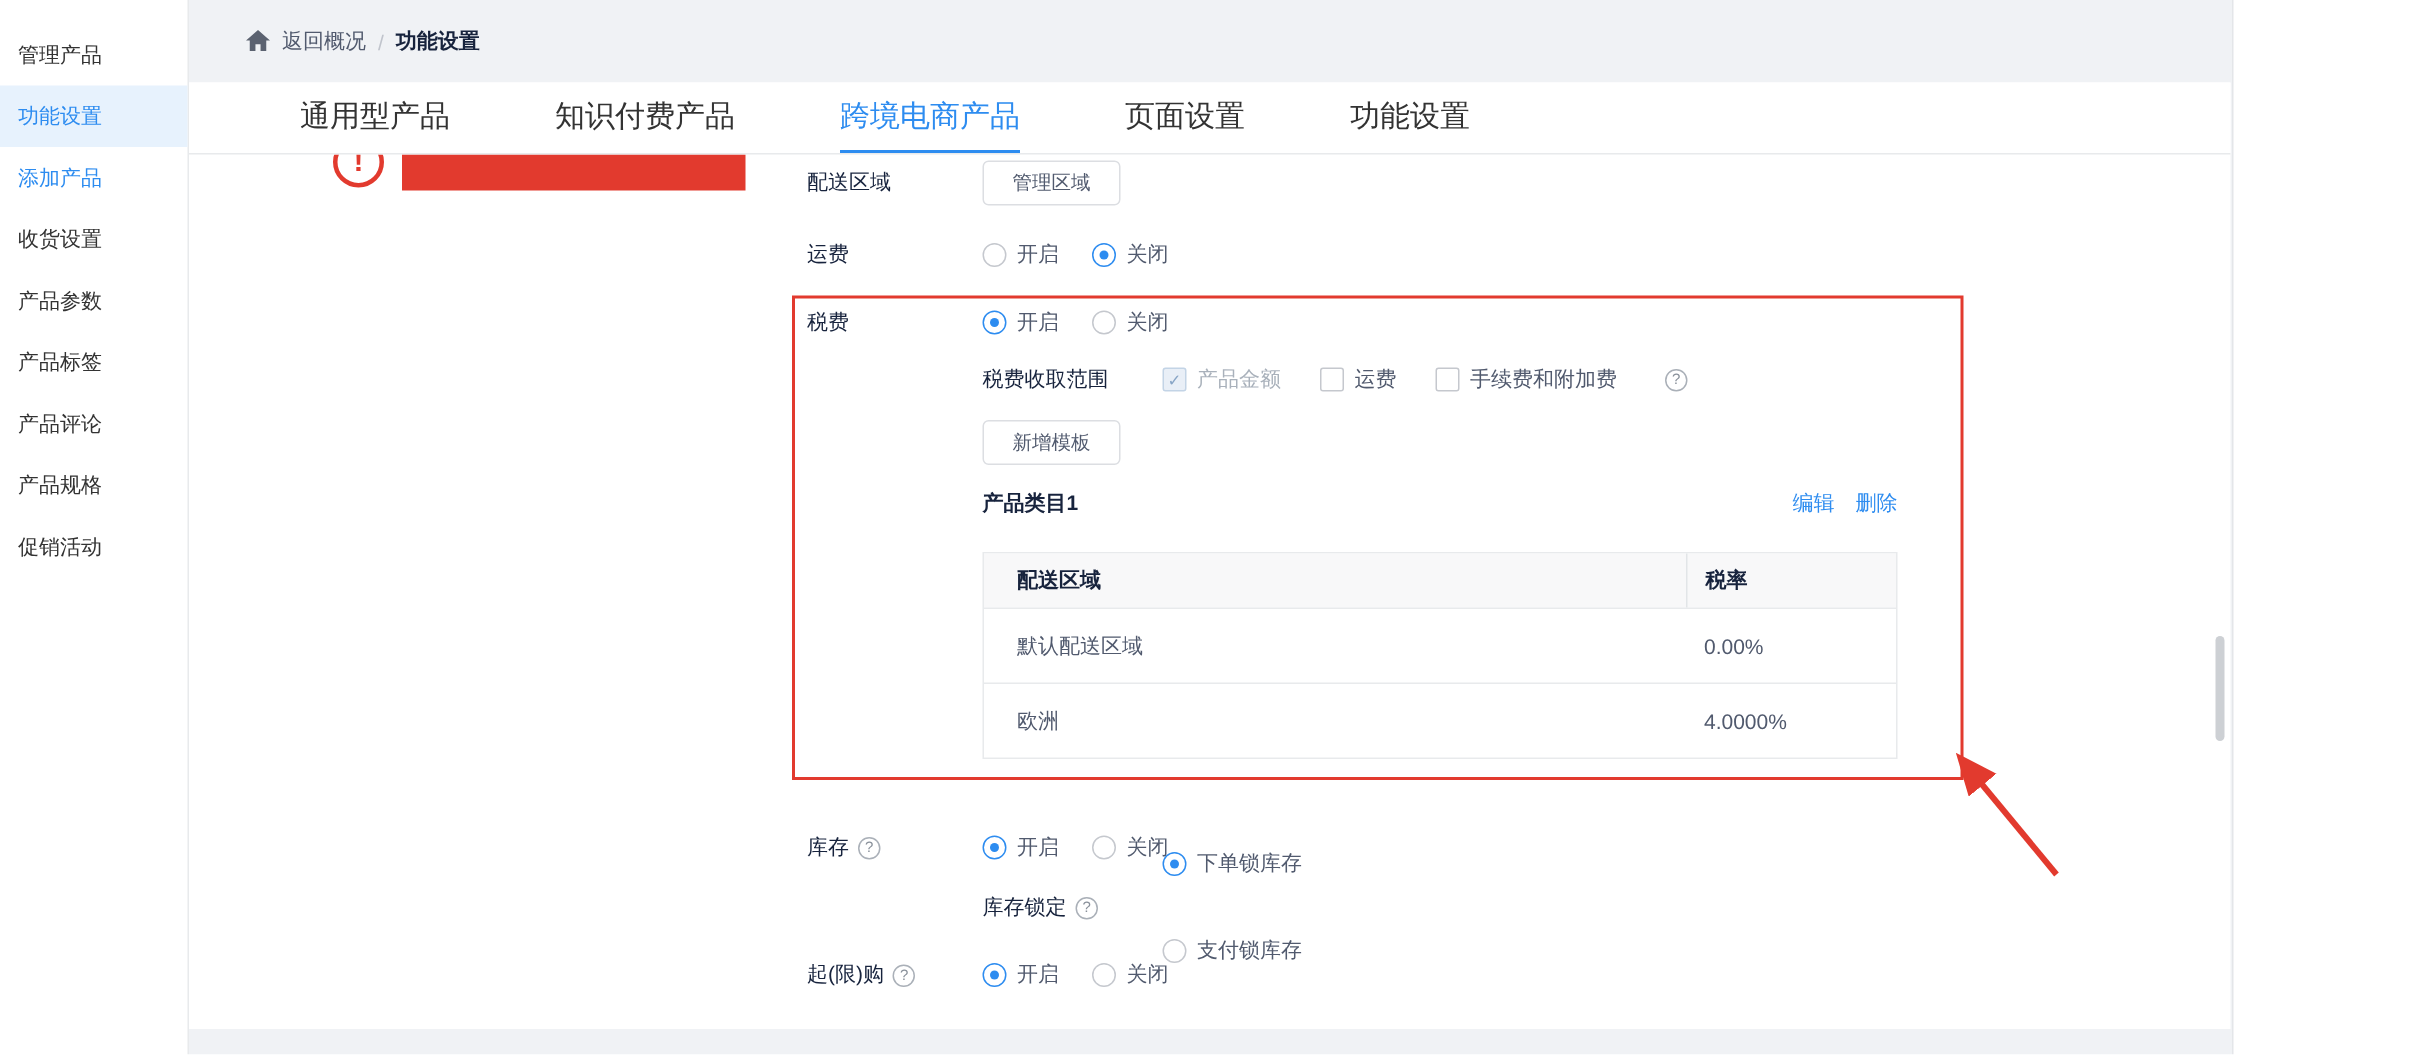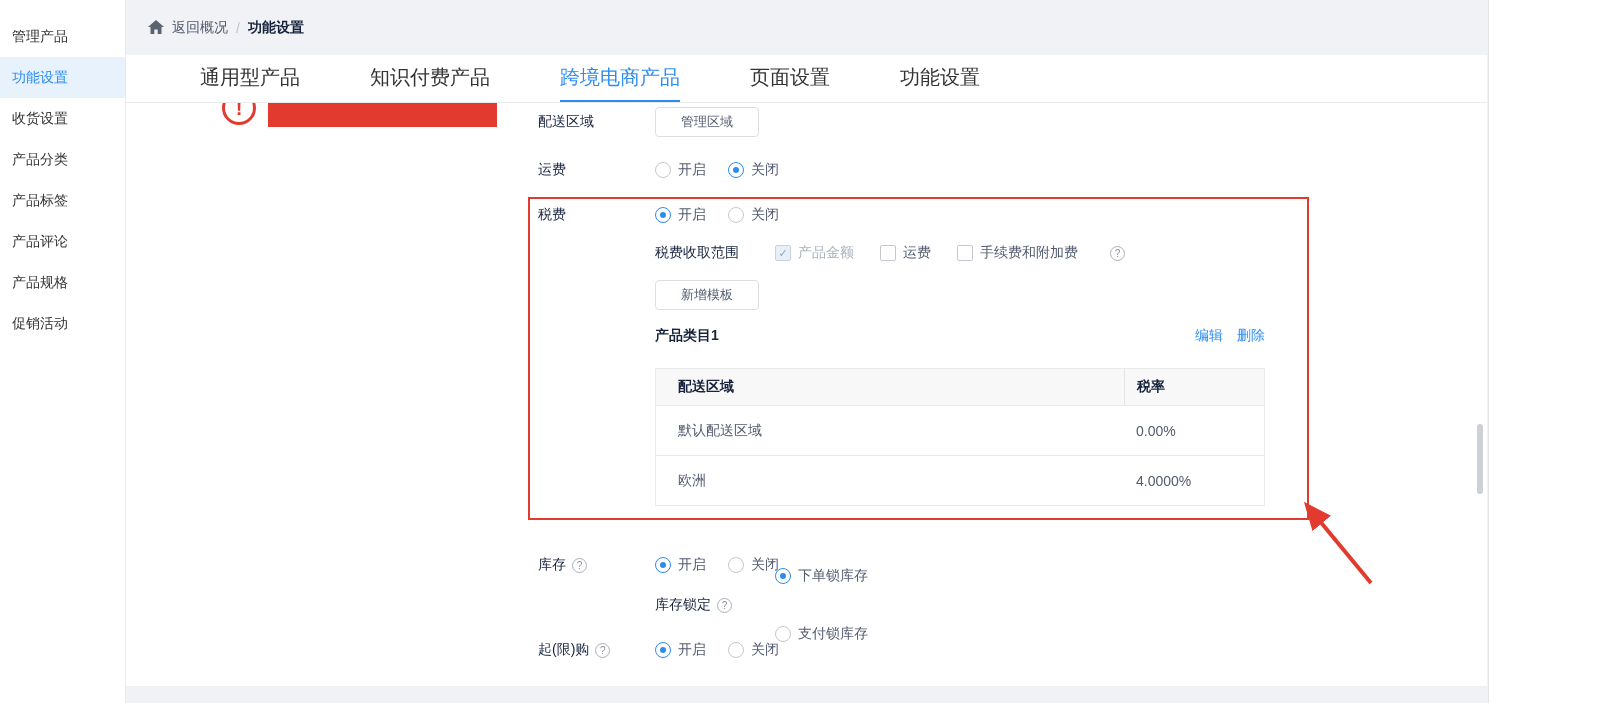--- a/index.html
+++ b/index.html
@@ -8,21 +8,21 @@
   #app { position:absolute; inset:0; overflow:hidden; }
 
   
   .sidebar { position:absolute; left:0; top:0; width:126px; height:703px; background:#fff; border-right:1px solid #e8eaec; padding-top:16px; z-index:3; }
   .side-item { height:41px; line-height:41px; padding-left:12px; font-size:14px; color:#333; cursor:pointer; white-space:nowrap; }
   .side-item.active { background:#e7f2fd; color:#2d8cf0; }
   .side-item.blue { color:#2d8cf0; }
 
   
   .main { position:absolute; left:126px; top:0; width:1362px; height:703px; background:#f0f2f5; }
-  .breadcrumb { position:absolute; top:0; left:0; height:55px; display:flex; align-items:center; padding-left:22px; gap:8px; color:#515a6e; font-size:14px; }
+  .breadcrumb { position:absolute; top:0; left:16px; height:55px; display:flex; align-items:center; padding-left:22px; gap:8px; color:#515a6e; font-size:14px; }
   .breadcrumb .home-wrap { display:inline-flex; align-items:center; cursor:pointer; }
   .breadcrumb .back { cursor:pointer; }
   .breadcrumb .sep { color:#c0c4cc; }
   .breadcrumb .cur { font-weight:bold; color:#17233d; }
 
   .card { position:absolute; left:0; top:55px; width:1361px; height:631px; background:#fff; }
 
   .tabs { position:absolute; top:0; left:0; right:0; height:48px; background:#fff; border-bottom:1px solid #e8eaec; display:flex; align-items:stretch; padding-left:74px; gap:70px; z-index:2; }
   .tab { display:flex; align-items:center; font-size:20px; color:#333; cursor:pointer; border-bottom:2px solid transparent; white-space:nowrap; }
   .tab.active { color:#2d8cf0; border-bottom-color:#2d8cf0; }
@@ -30,21 +30,21 @@
   
   .red-icon { position:absolute; left:96px; top:36px; width:34px; height:34px; border:3px solid #e23a2e; border-radius:50%; color:#e23a2e; display:flex; align-items:center; justify-content:center; font-weight:bold; font-size:20px; z-index:1; }
   .red-bar { position:absolute; left:142px; top:43px; width:229px; height:29px; background:#e23a2e; z-index:1; cursor:pointer; }
 
   
   .row { position:absolute; left:412px; display:flex; align-items:center; }
   .row.sub { left:529px; }
   .flabel { display:inline-flex; align-items:center; width:117px; flex:none; font-size:14px; color:#17233d; }
   .flabel2 { display:inline-flex; align-items:center; width:120px; flex:none; font-size:14px; color:#17233d; }
 
-  .btn { display:inline-flex; align-items:center; justify-content:center; width:104px; height:30px; background:#fff; border:1px solid #dcdee2; border-radius:4px; font-size:13px; color:#515a6e; cursor:pointer; font-family:inherit; }
+  .btn { display:inline-flex; align-items:center; justify-content:center; width:92px; height:30px; background:#fff; border:1px solid #dcdee2; border-radius:4px; font-size:13px; color:#515a6e; cursor:pointer; font-family:inherit; }
 
   .rgroup { display:flex; gap:22px; align-items:center; }
   .rgroup.gap40 { gap:40px;flex-direction:column; }
   .radio { display:inline-flex; align-items:center; gap:7px; cursor:pointer; }
   .radio .rc { width:16px; height:16px; border-radius:50%; border:1px solid #c5c8ce; background:#fff; position:relative; flex:none; }
   .radio.checked .rc { border-color:#2d8cf0; }
   .radio.checked .rc::after { content:""; position:absolute; left:4px; top:4px; width:6px; height:6px; border-radius:50%; background:#2d8cf0; }
   .radio .rl { font-size:14px; color:#515a6e; }
 
   .cgroup { display:flex; gap:26px; align-items:center; }
@@ -77,22 +77,23 @@
   .scroll-thumb { position:absolute; left:1477px; top:424px; width:6px; height:70px; background:#cdd0d4; border-radius:3px; z-index:4; cursor:pointer; }
 </style>
 </head>
 <body>
 
 <div id="app">
 
   <aside class="sidebar">
     <div class="side-item">管理产品</div>
     <div class="side-item active">功能设置</div>
+    <div class="side-item blue">添加产品</div>
     <div class="side-item">收货设置</div>
-    <div class="side-item">产品分类</div>
+    <div class="side-item">产品参数</div>
     <div class="side-item">产品标签</div>
     <div class="side-item">产品评论</div>
     <div class="side-item">产品规格</div>
     <div class="side-item">促销活动</div>
   </aside>
 
   <main class="main">
 
     <div class="breadcrumb">
       <span class="home-wrap">

